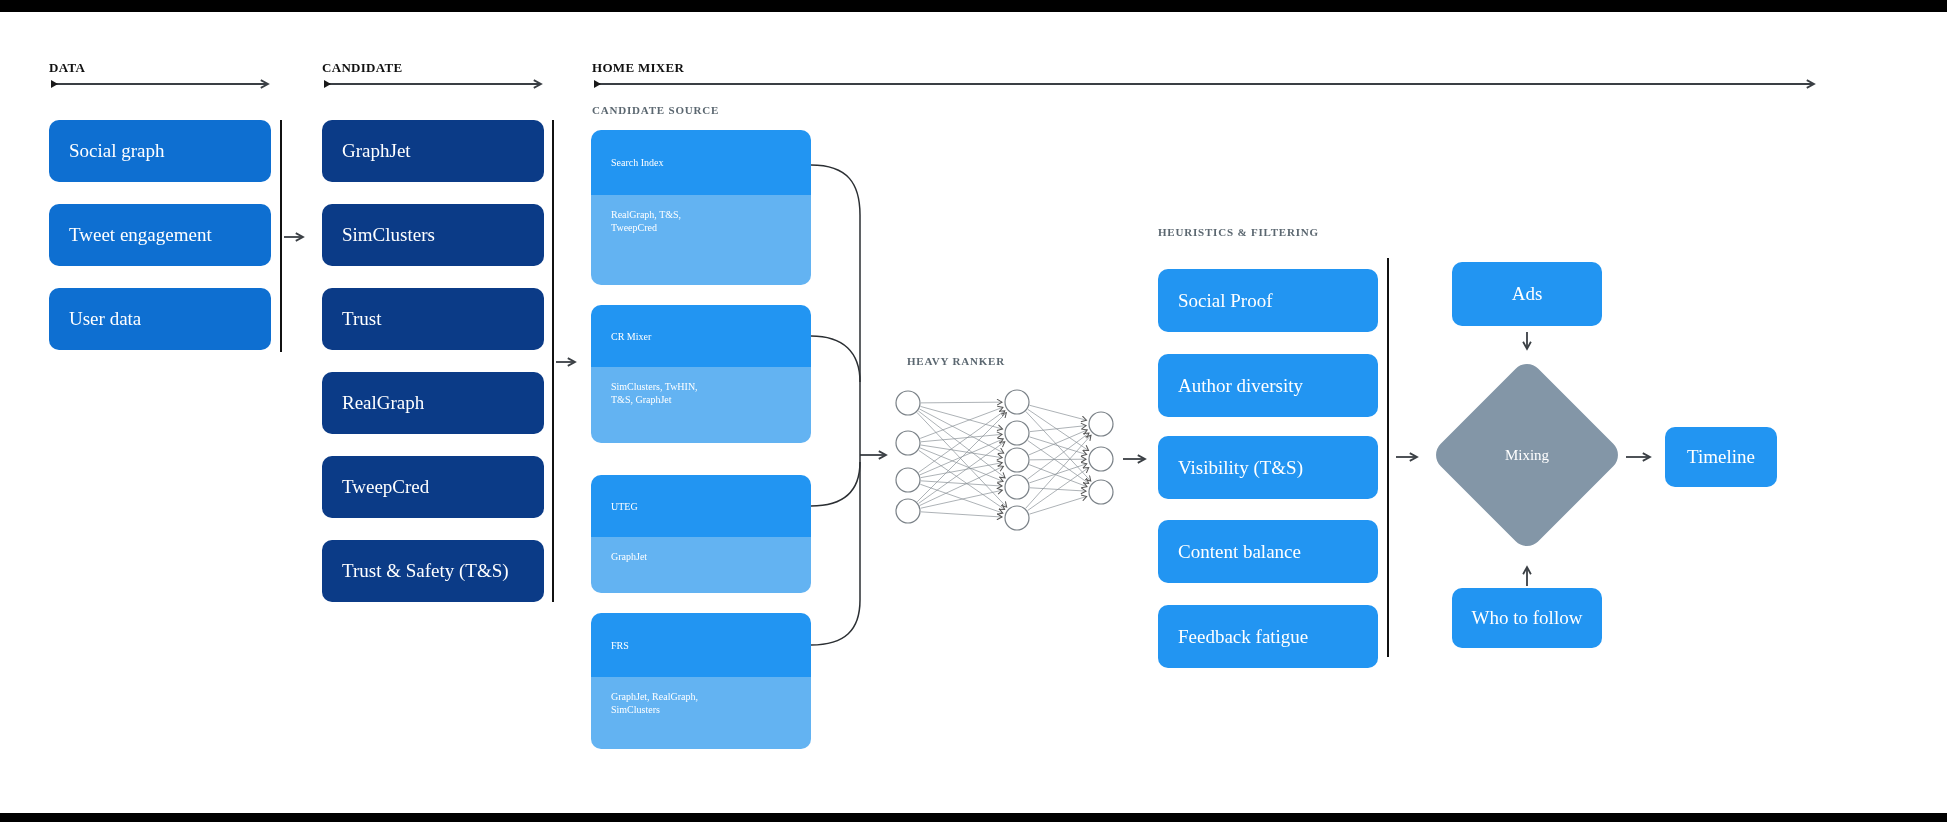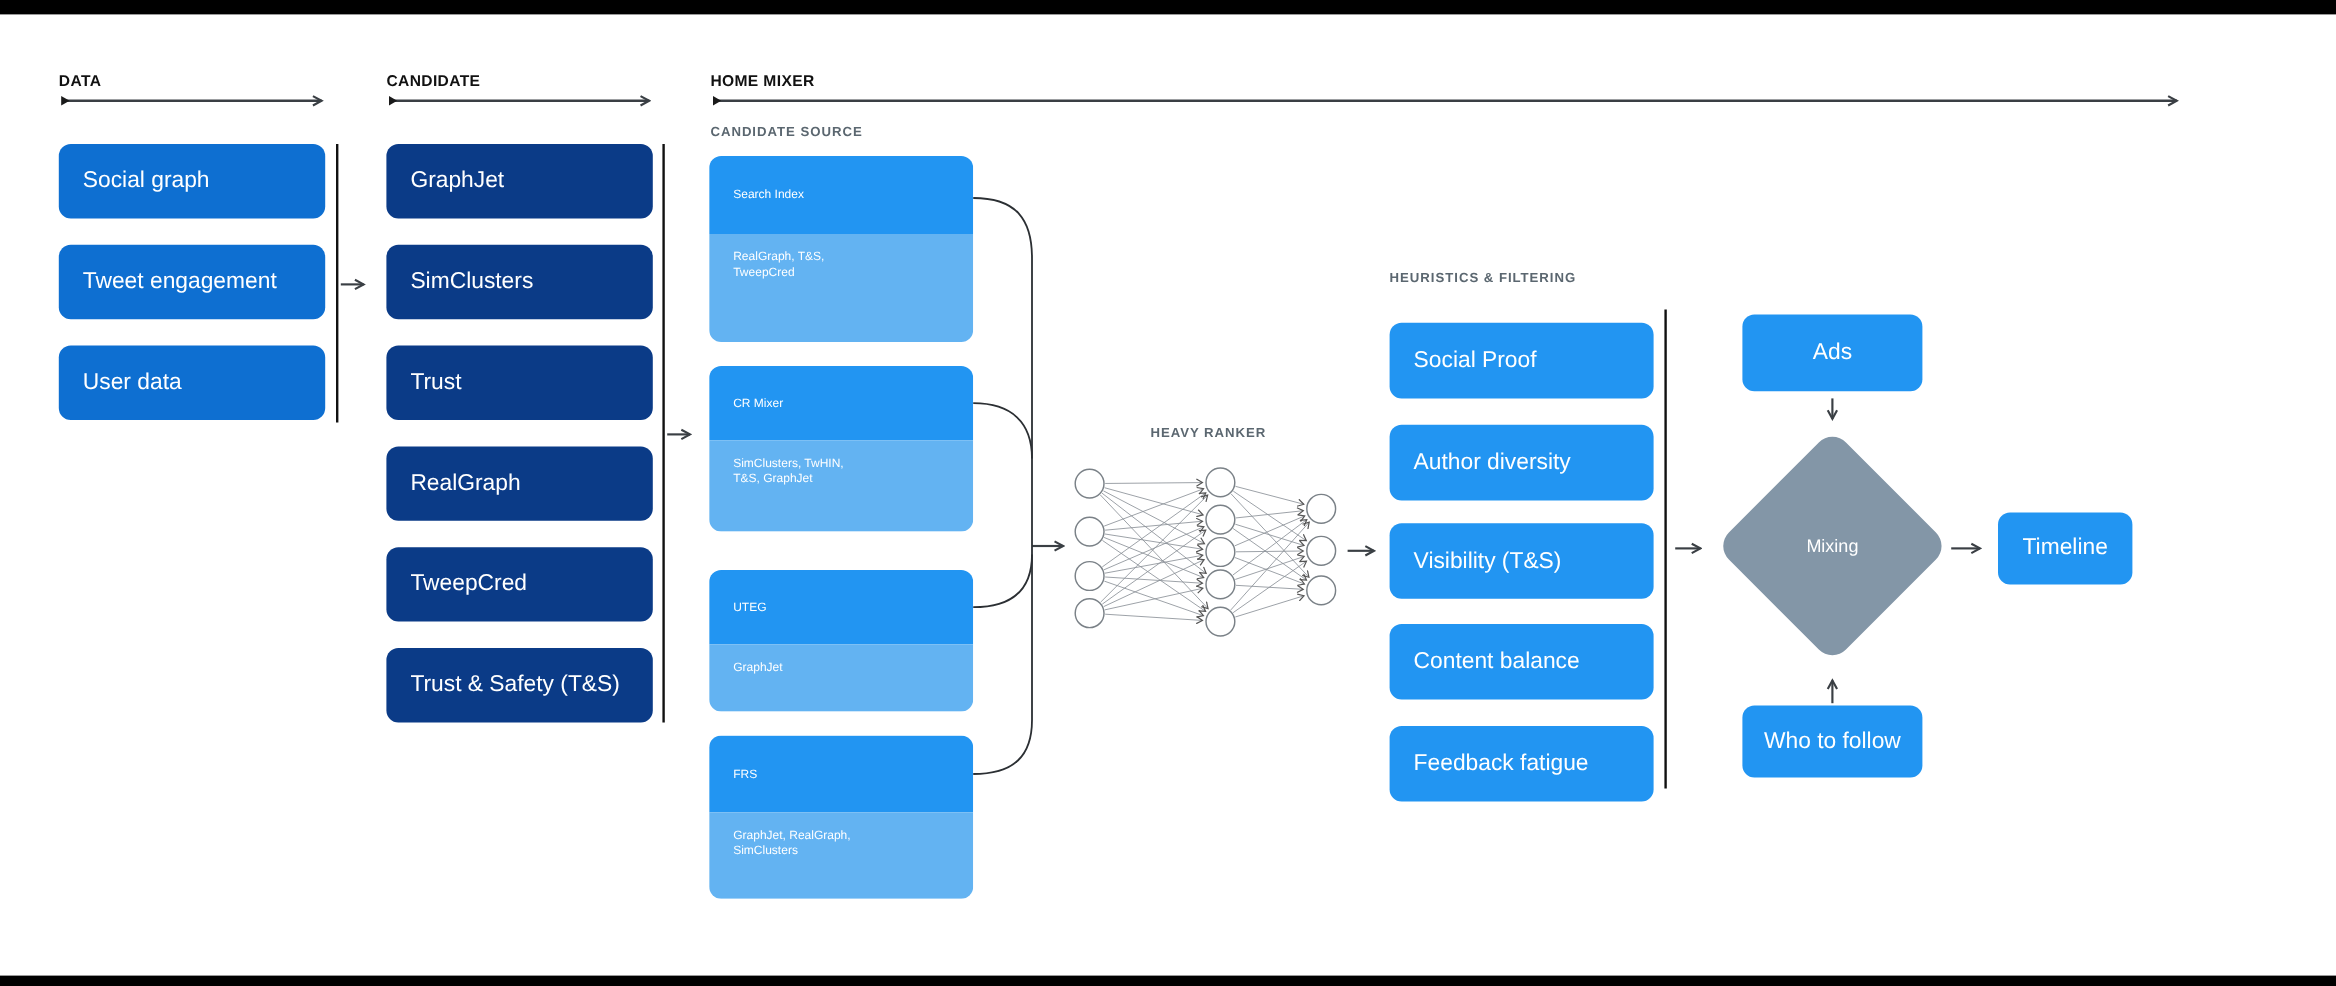--- a/index.html
+++ b/index.html
@@ -1,17 +1,17 @@
 <!DOCTYPE html>
 <html style="--data-box: #0E6FD1; --feature-box: #0B3B87; --primary-box: #2295F2; --sub-box: #63B3F2; --diamond: #8396A7; --box-text: #FFFFFF; --header-text: #111111; --subheader-text: #5B6770; --connector: #3A3F44;"><head>
 <meta charset="utf-8">
 <style>
   html,body{margin:0;padding:0;background:#fff;}
   .canvas{position:relative;width:1947px;height:822px;background:#fff;overflow:hidden;
-          font-family:Liberation Sans, sans-serif;}
+          font-family:Liberation Serif, serif;}
   .bar{position:absolute;left:0;width:100%;background:#000;}
   .bar.top{top:0;height:12px;}
   .bar.bottom{top:813px;height:9px;}
   .layer{position:absolute;left:0;top:0;width:1947px;height:822px;}
 
   .hdr{position:absolute;top:60px;font-size:13px;font-weight:700;color:var(--header-text,#111);
        letter-spacing:.3px;white-space:nowrap;}
   .caps{position:absolute;font-size:11px;font-weight:600;color:var(--subheader-text,#5B6770);
         letter-spacing:.8px;white-space:nowrap;}
 
@@ -130,21 +130,21 @@
         <circle cx="1101" cy="459" r="12" fill="#fff" stroke="#7a8187" stroke-width="1.2"></circle>
         <circle cx="1101" cy="492" r="12" fill="#fff" stroke="#7a8187" stroke-width="1.2"></circle>
       </g>
   </svg>
 
   <div class="hdr" style="left:49px">DATA</div>
   <div class="hdr" style="left:322px">CANDIDATE</div>
   <div class="hdr" style="left:592px">HOME MIXER</div>
 
   <div class="caps" style="left:592px;top:104px">CANDIDATE SOURCE</div>
-  <div class="caps" style="left:907px;top:355px;width:200px;text-align:center">HEAVY RANKER</div>
+  <div class="caps" style="left:907px;top:355px;width:200px;text-align:left">HEAVY RANKER</div>
   <div class="caps" style="left:1158px;top:226px">HEURISTICS &amp; FILTERING</div>
 
   <div class="box data-box" style="top:120px">Social graph</div>
   <div class="box data-box" style="top:204px">Tweet engagement</div>
   <div class="box data-box" style="top:288px">User data</div>
 
   <div class="box feat-box" style="top:120px">GraphJet</div>
   <div class="box feat-box" style="top:204px">SimClusters</div>
   <div class="box feat-box" style="top:288px">Trust</div>
   <div class="box feat-box" style="top:372px">RealGraph</div>

